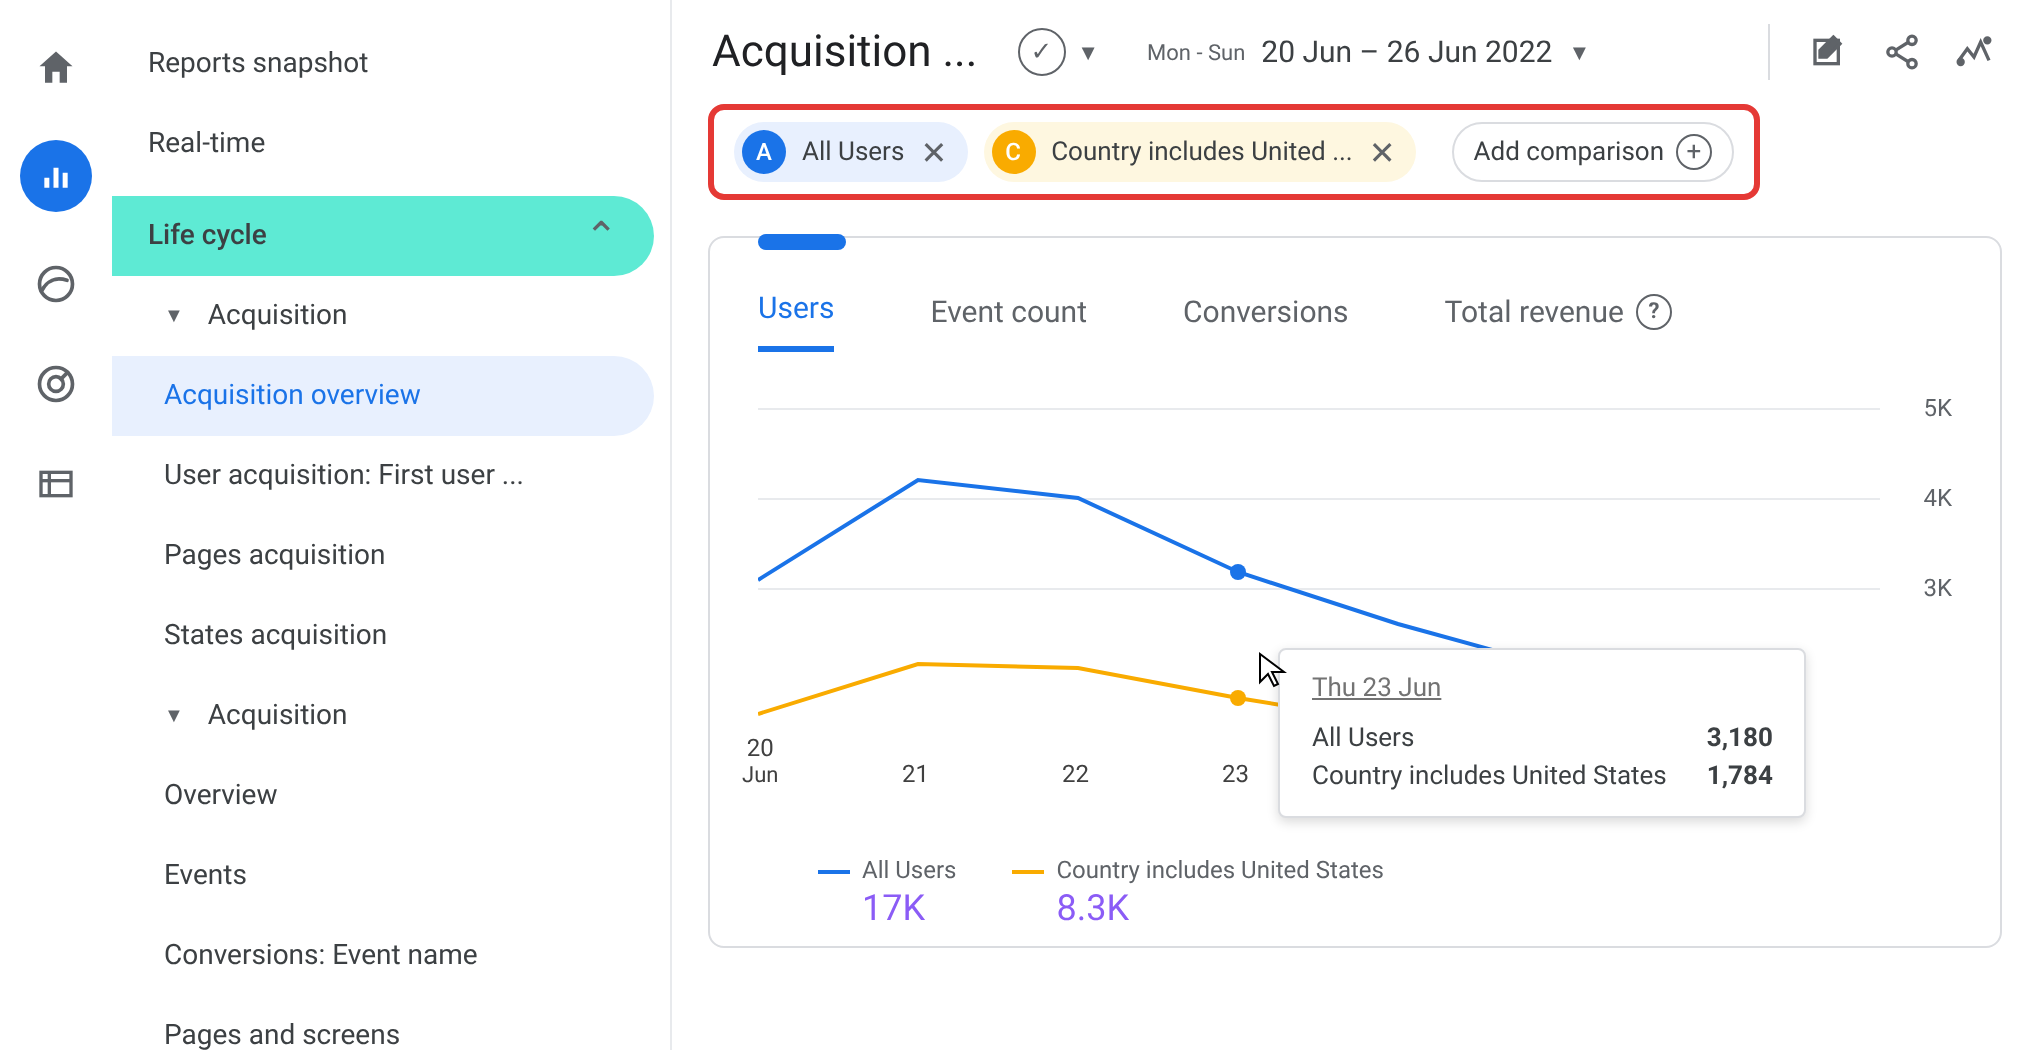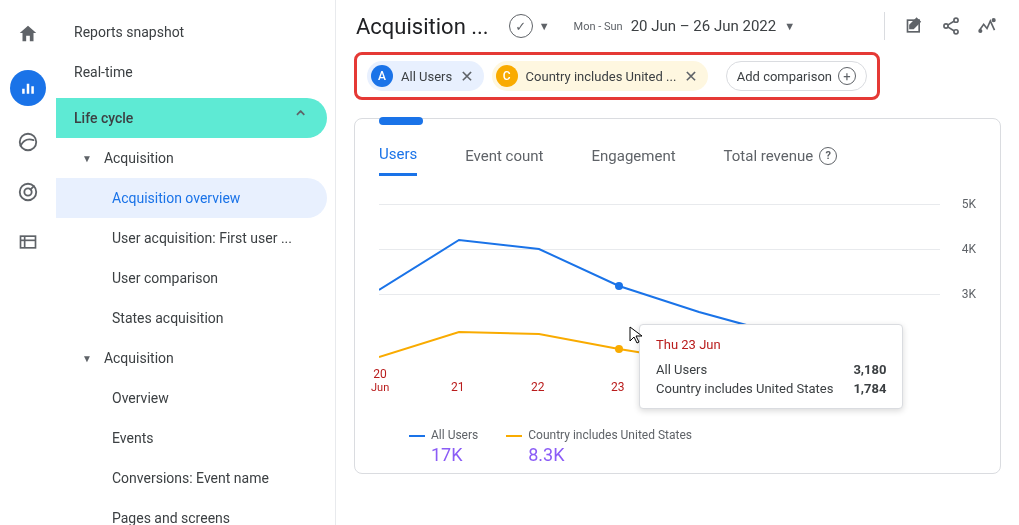--- a/index.html
+++ b/index.html
@@ -6,21 +6,21 @@
   body { background: #fff; color: #202124; width: 1019px; height: 525px; overflow: hidden; display: flex; }
   
   .icon-rail { width: 56px; background: #fff; display: flex; flex-direction: column; align-items: center; padding-top: 20px; gap: 22px; border-right: 1px solid transparent; }
   .rail-icon { width: 28px; height: 28px; display: flex; align-items: center; justify-content: center; color: #5f6368; border-radius: 50%; }
   .rail-icon.active { background: #1a73e8; color: #fff; width: 36px; height: 36px; }
   
   .sidebar { width: 280px; background: #fff; padding-top: 12px; border-right: 1px solid #e8eaed; }
   .side-item { display: flex; align-items: center; height: 40px; padding: 0 18px; font-size: 14px; color: #3c4043; cursor: pointer; border-radius: 0 20px 20px 0; margin-right: 8px; }
   .side-item.section { font-weight: 500; color: #3c4043; background: #5eead4; margin-top: 6px; justify-content: space-between; }
   .side-item .expand { color: #5f6368; font-size: 20px; }
-  .side-subsub { padding-left: 56px; white-space: nowrap; overflow: hidden; text-overflow: ellipsis; }
+  .side-subsub { padding-left: 26px; white-space: nowrap; overflow: hidden; text-overflow: ellipsis; }
   .side-item.group { font-weight: 400; padding-left: 26px; }
   .side-item.group .caret { margin-right: 12px; color: #5f6368; font-size: 10px; }
   .side-item.selected { color: #1a73e8; background: #e8f0fe; }
   
   .main { flex: 1; display: flex; flex-direction: column; overflow: hidden; }
   .header { display: flex; align-items: center; padding: 12px 20px; gap: 12px; }
   .page-title { font-size: 22px; color: #202124; flex: 0 0 auto; margin-right: 8px; }
   .check-circle { width: 24px; height: 24px; border: 1.5px solid #5f6368; border-radius: 50%; display: flex; align-items: center; justify-content: center; color: #5f6368; font-size: 13px; }
   .down-caret { color: #5f6368; font-size: 11px; margin-left: -6px; }
   .date-range { display: flex; align-items: center; gap: 8px; margin-left: 12px; }
@@ -44,27 +44,27 @@
   .card { margin: 0 18px; border: 1px solid #dadce0; border-radius: 8px; padding: 16px 24px 8px 24px; position: relative; }
   .blue-pill { position: absolute; top: -2px; left: 24px; width: 44px; height: 8px; background: #1a73e8; border-radius: 4px; }
   .tabs { display: flex; gap: 48px; margin-bottom: 18px; }
   .tab { font-size: 15px; color: #5f6368; cursor: pointer; display: flex; align-items: center; gap: 6px; padding: 10px 0; }
   .tab.active { color: #1a73e8; border-bottom: 3px solid #1a73e8; }
   .help-circle { width: 18px; height: 18px; border: 1.5px solid #5f6368; border-radius: 50%; display: flex; align-items: center; justify-content: center; font-size: 11px; font-weight: 700; }
   
   .chart-area { position: relative; height: 230px; }
   .y-label { position: absolute; right: 0; font-size: 12px; color: #5f6368; transform: translateY(-50%); }
   .gridline { position: absolute; left: 0; right: 36px; border-top: 1px solid #e8eaed; }
-  .x-label { position: absolute; bottom: 30px; font-size: 12px; color: #b91c1c; text-align: center; }
+  .x-label { position: absolute; bottom: 30px; font-size: 12px; color: #404040; text-align: center; }
   .x-label .sub { font-size: 11px; display: block; }
   svg.lines { position: absolute; left: 0; top: 0; }
   .data-point { fill: #1a73e8; }
   
   .tooltip { position: absolute; background: #fff; border: 1px solid #dadce0; border-radius: 4px; box-shadow: 0 2px 6px rgba(0,0,0,0.15); padding: 12px 16px; min-width: 260px; }
-  .tooltip-date { font-size: 13px; color: #b91c1c; margin-bottom: 10px; }
+  .tooltip-date { font-size: 13px; color: #737373; margin-bottom: 10px; text-decoration: underline; }
   .tooltip-row { display: flex; justify-content: space-between; font-size: 13px; color: #3c4043; margin-top: 4px; }
   .tooltip-row .val { font-weight: 700; margin-left: 20px; }
   
   .legend { display: flex; gap: 28px; margin-top: 4px; padding-left: 30px; }
   .legend-item { font-size: 12px; color: #5f6368; }
   .legend-item .swatch { display: inline-block; width: 16px; height: 2px; vertical-align: middle; margin-right: 6px; }
   .legend-item .big { display: block; font-size: 18px; color: #8b5cf6; margin-top: 2px; padding-left: 22px; }
   
   .cursor { position: absolute; left: 628px; top: 325px; pointer-events: none; }
 </style>
@@ -119,21 +119,21 @@
     <span class="caret">▼</span>
     <span>Acquisition</span>
   </div>
   <div class="side-item side-subsub selected">
       <span>Acquisition overview</span>
     </div>
   <div class="side-item side-subsub">
       <span>User acquisition: First user ...</span>
     </div>
   <div class="side-item side-subsub">
-      <span>User comparison</span>
+      <span>Pages acquisition</span>
     </div>
   <div class="side-item side-subsub">
       <span>States acquisition</span>
     </div>
   <div class="side-item group">
     <span class="caret">▼</span>
     <span>Acquisition</span>
   </div>
   <div class="side-item side-subsub">
       <span>Overview</span>
@@ -205,21 +205,21 @@
   <div class="card">
     <div class="blue-pill"></div>
     <div class="tabs">
       <div class="tab active">
           <span>Users</span>
         </div>
       <div class="tab">
           <span>Event count</span>
         </div>
       <div class="tab">
-          <span>Engagement</span>
+          <span>Conversions</span>
         </div>
       <div class="tab">
         <span>Total revenue</span>
         <span class="help-circle">?</span>
       </div>
     </div>
 
     <div class="chart-area">
       <div class="gridline" style="top:10px"></div>
       <div class="y-label" style="top:10px">5K</div>

